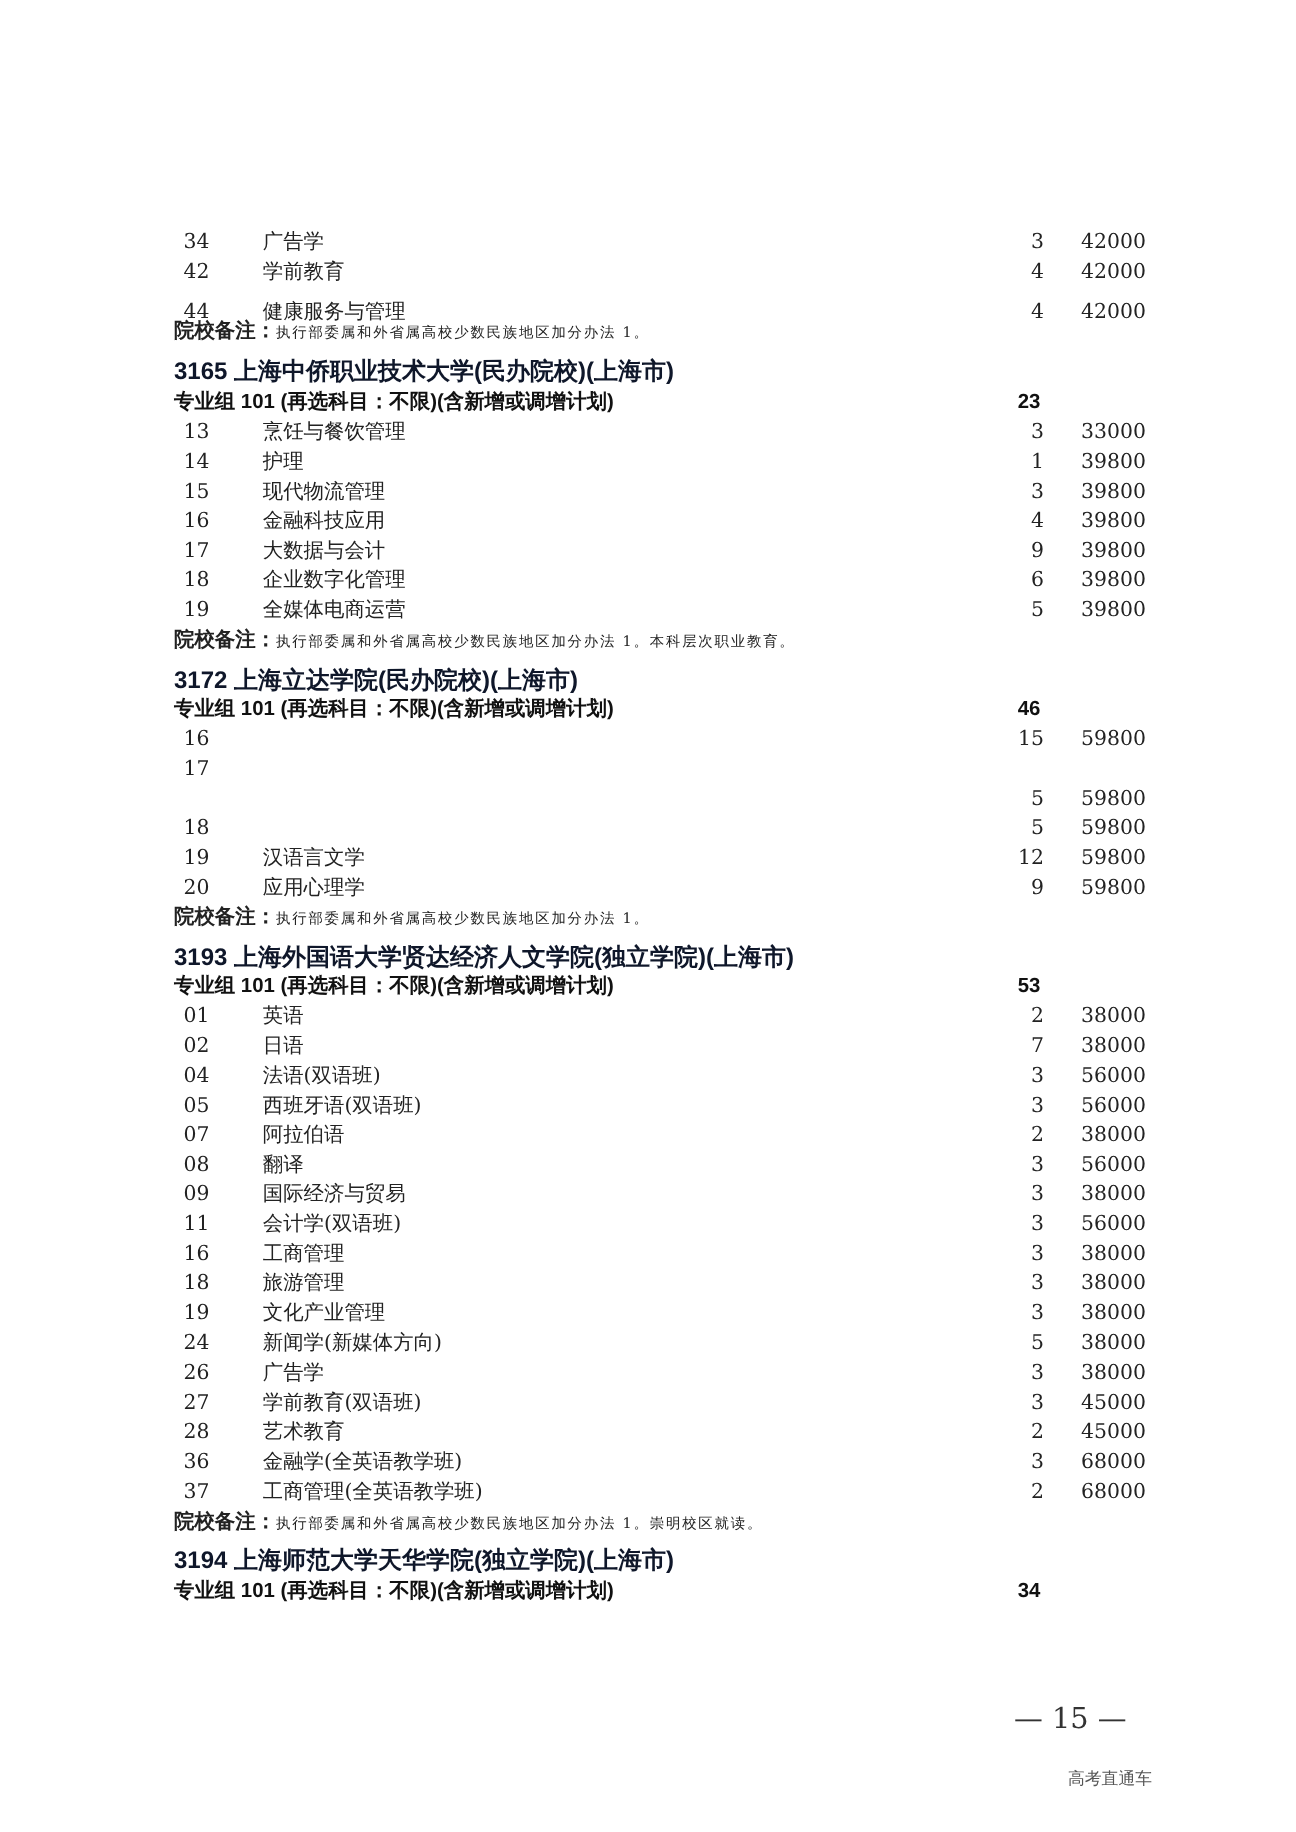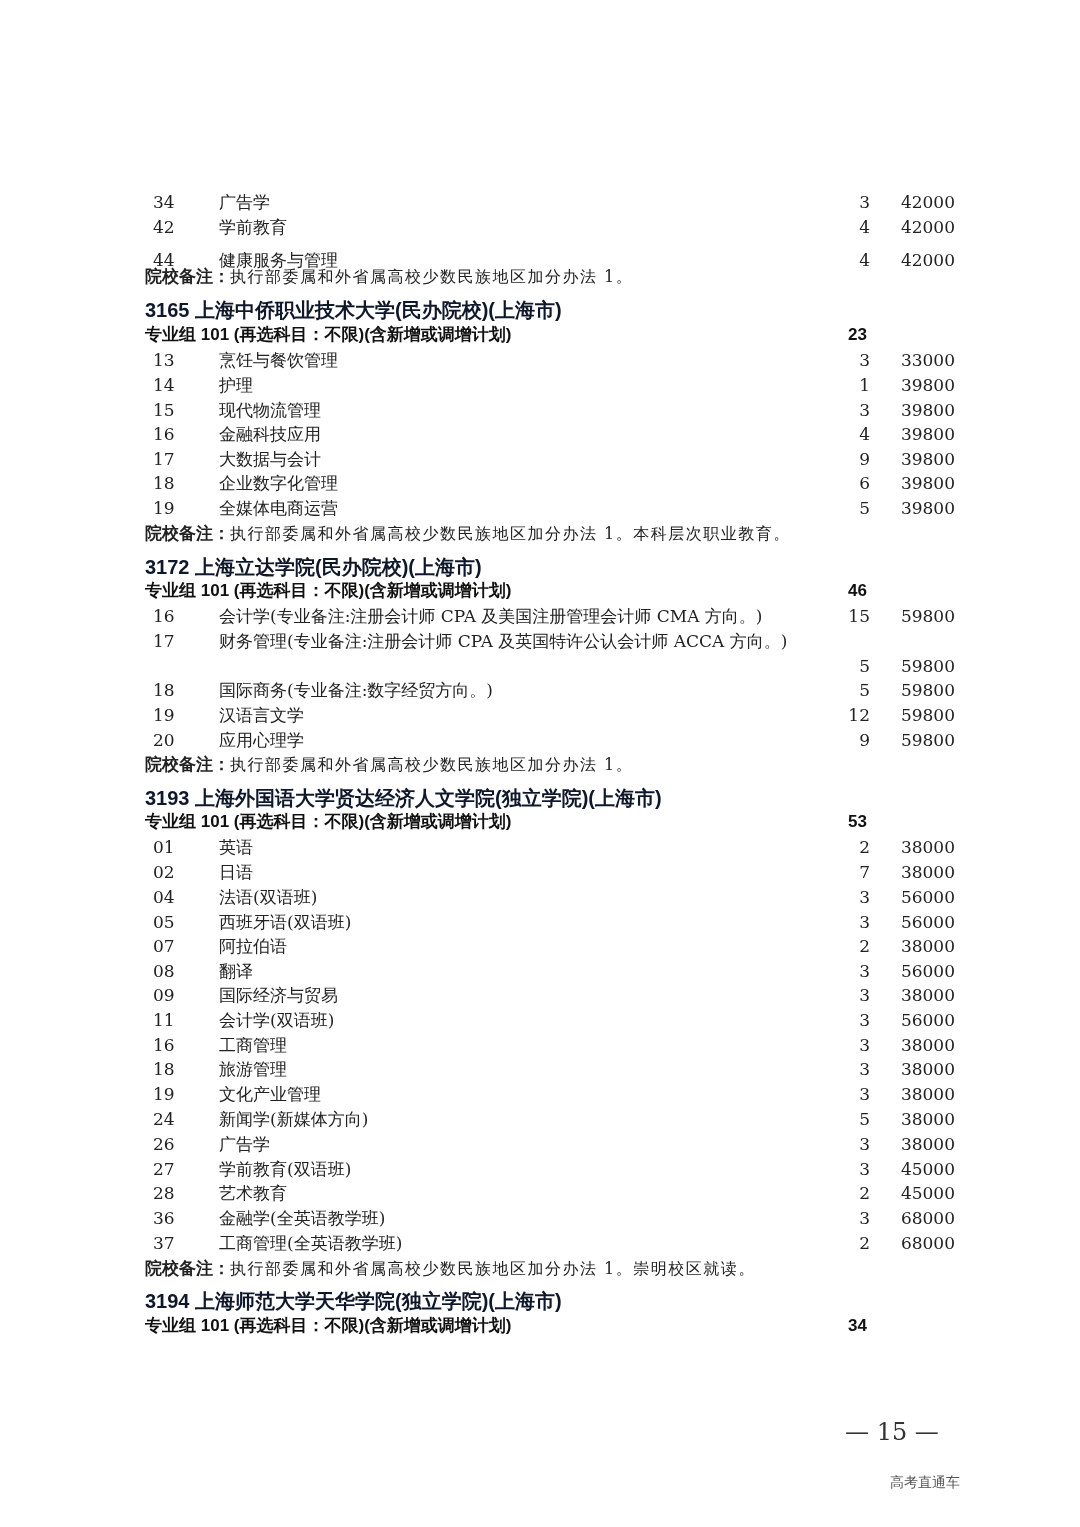--- a/index.html
+++ b/index.html
@@ -7,21 +7,21 @@
          font-family:"DejaVu Serif","Liberation Serif",serif; color:#222; }
   #doc { position:absolute; left:145px; top:0; width:830px; }
   .line { position:absolute; left:0; width:830px; height:24.7px; font-size:17px; line-height:24.7px; white-space:nowrap; }
   .code { position:absolute; left:8px; }
   .name { position:absolute; left:38px;margin-left:36px; }
   .plan { position:absolute; right:105px; width:40px; text-align:right; }
   .fee  { position:absolute; right:20px; width:70px; text-align:right; }
   .uni  { font-family:"Liberation Sans","DejaVu Sans",sans-serif; font-weight:bold; color:#0f172a; font-size:20px; }
   .grp  { font-family:"Liberation Sans","DejaVu Sans",sans-serif; font-weight:bold; color:#111; }
   .note-label { font-family:"Liberation Sans","DejaVu Sans",sans-serif; font-weight:bold; }
-  .note-text { font-size:16px; letter-spacing:1.5px;text-align:center; }
+  .note-text { font-size:12px; letter-spacing:1.5px;text-align:center; }
   .grp .plan { right:108px; }
   #page-num { position:absolute; left:845px; top:1418px; font-size:24px; color:#333; font-family:"DejaVu Serif",serif; }
   #watermark { position:absolute; left:890px; top:1474px; font-size:14px; color:#555; font-family:"DejaVu Sans",sans-serif; }
 </style>
 </head>
 <body>
 
 <div id="doc">
     <div class="line" style="top: 190px;">
       <span class="code">34</span>
@@ -84,39 +84,36 @@
       <span class="code">19</span>
       <span class="name">全媒体电商运营</span>
       <span class="plan">5</span>
       <span class="fee">39800</span>
     </div>
     <div class="line" style="top: 521px;"><span class="note-label">院校备注：</span><span class="note-text">执行部委属和外省属高校少数民族地区加分办法 1。本科层次职业教育。</span></div>
     <div class="line uni" style="top: 555px;"><span>3172 上海立达学院(民办院校)(上海市)</span></div>
     <div class="line grp" style="top: 579px;"><span>专业组 101 (再选科目：不限)(含新增或调增计划)</span><span class="plan">46</span></div>
     <div class="line" style="top: 604px;">
       <span class="code">16</span>
-      <span class="name">会计学(专业备注:注册会计师 CPA 及美国注册管理会计师 CMA 方向。)</span>
       <span class="plan">15</span>
       <span class="fee">59800</span>
     </div>
     <div class="line" style="top: 629px;">
       <span class="code">17</span>
-      <span class="name">财务管理(专业备注:注册会计师 CPA 及英国特许公认会计师 ACCA 方向。)</span>
       <span class="plan"></span>
       <span class="fee"></span>
     </div>
     <div class="line" style="top: 654px;">
       <span class="code"></span>
       <span class="name"></span>
       <span class="plan">5</span>
       <span class="fee">59800</span>
     </div>
     <div class="line" style="top: 678px;">
       <span class="code">18</span>
-      <span class="name">国际商务(专业备注:数字经贸方向。)</span>
       <span class="plan">5</span>
       <span class="fee">59800</span>
     </div>
     <div class="line" style="top: 703px;">
       <span class="code">19</span>
       <span class="name">汉语言文学</span>
       <span class="plan">12</span>
       <span class="fee">59800</span>
     </div>
     <div class="line" style="top: 728px;">

